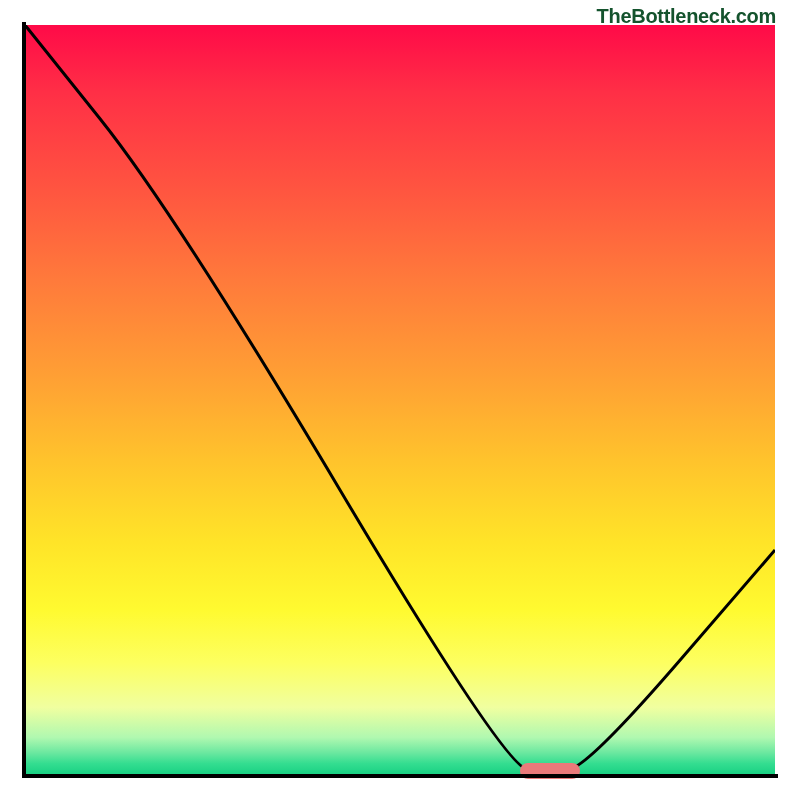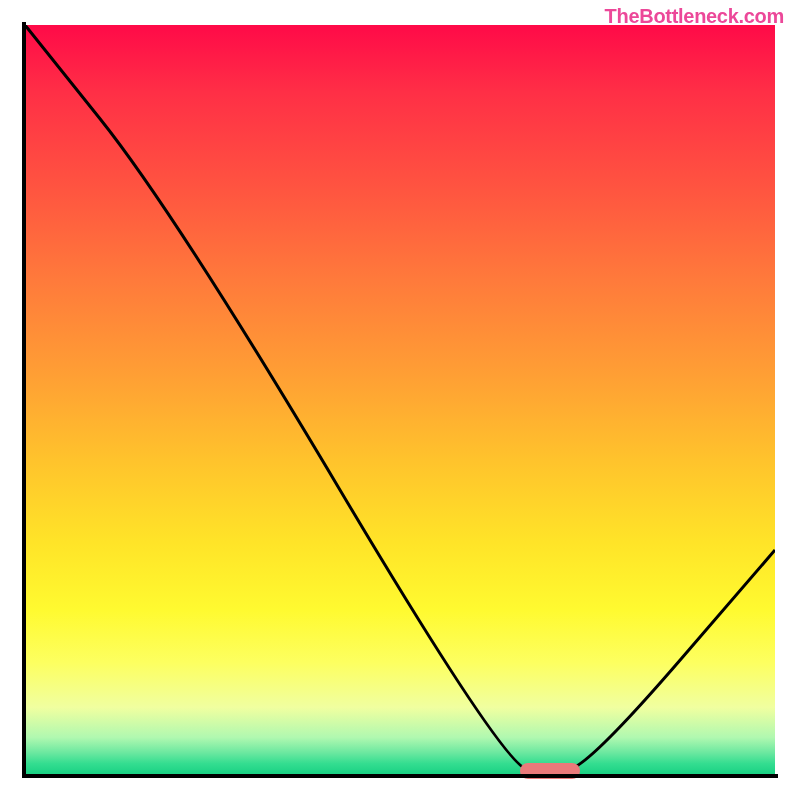--- a/index.html
+++ b/index.html
@@ -54,24 +54,24 @@
     background: #ea7a7a;
     transform: translate(-50%, -50%);
   }
   .axis-line {
     position: absolute;
     background: #000000;
   }
   .attribution {
     position: absolute;
     top: 5px;
-    right: 16px;
+    right: 24px;
     font-size: 20px;
     font-weight: bold;
-    color: #ec4899;
+    color: #14532d;
     letter-spacing: -0.3px;
   }
 </style>
 </head>
 <body>
 
 <div class="chart-container">
 
   <div class="gradient-area"></div>
 

